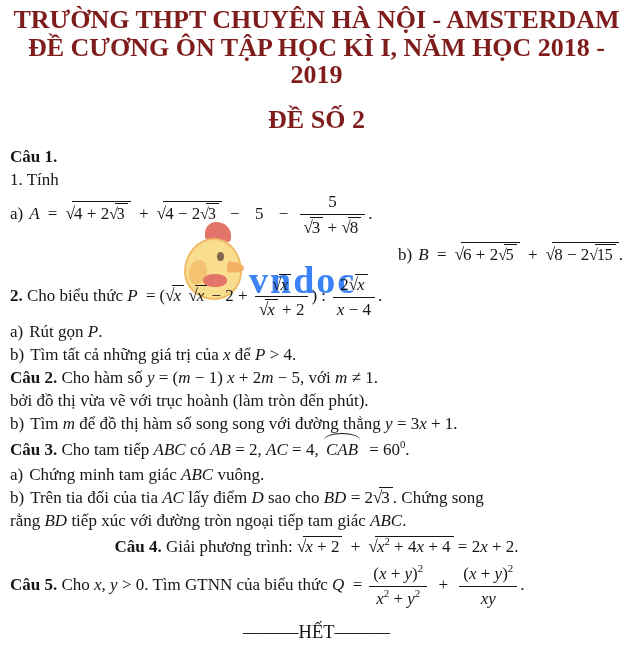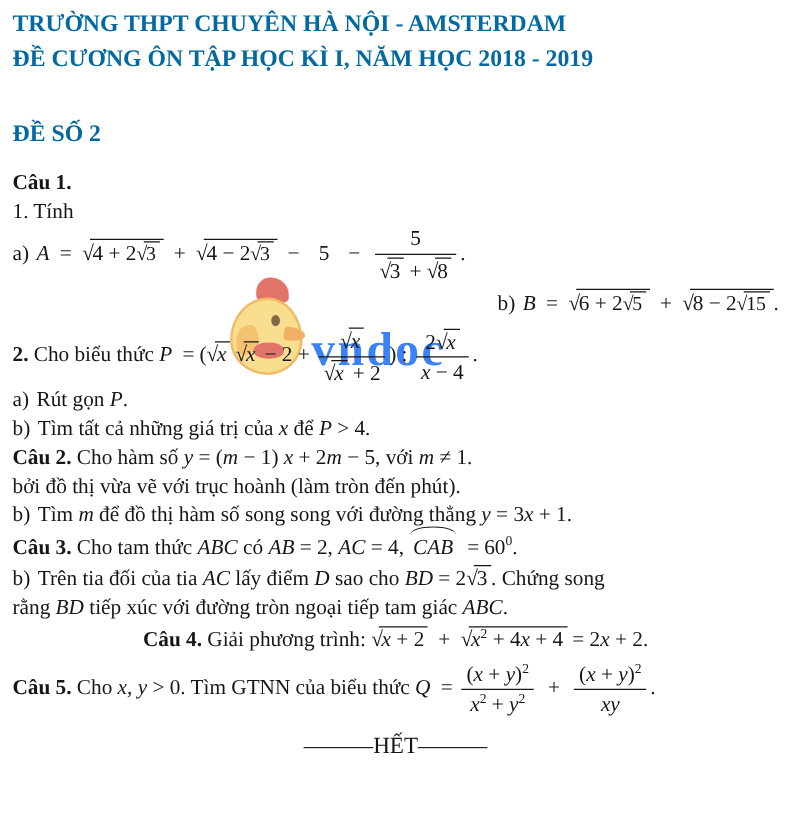--- a/index.html
+++ b/index.html
@@ -14,22 +14,22 @@
   .wm-chick{position:relative;width:66px;height:80px;margin-right:2px;opacity:.8;}
   .chick-cap{position:absolute;left:24px;top:0;width:26px;height:20px;background:#dd5244;border-radius:65% 85% 25% 55%/85% 100% 25% 40%;}
   .chick-body{position:absolute;left:3px;top:16px;width:54px;height:58px;background:#f9d675;border:2px solid #edab41;border-radius:52% 48% 48% 52%/55% 55% 45% 45%;}
   .chick-wing{position:absolute;left:8px;top:38px;width:18px;height:24px;background:#f2b54e;border-radius:60% 40% 70% 30%/60% 50% 60% 40%;}
   .chick-scarf{position:absolute;left:22px;top:52px;width:24px;height:13px;background:#dd5244;border-radius:45%;}
   .chick-eye{position:absolute;left:36px;top:30px;width:7px;height:9px;background:#63421f;border-radius:50%;}
   .chick-beak{position:absolute;left:46px;top:40px;width:17px;height:11px;background:#ef9d3f;border-radius:15% 95% 95% 15%/50%;transform:rotate(7deg);}
   .wm-text{font-family:Liberation Serif, serif;font-weight:bold;font-size:38px;line-height:44px;color:#3b82f6;letter-spacing:2px;}
   
   .content{position:relative;z-index:2;}
-  .hdr{font-weight:bold;font-size:19px;line-height:27.5px;color:#0369a1;}
-  .exam-no{margin-top:33px;}
+  .hdr{text-align:center;font-weight:bold;font-size:26px;line-height:27.5px;color:#7f1d1d;}
+  .exam-no{margin-top:17px;}
   .bodytext{margin-top:12px;}
   .line{line-height:23px;white-space:nowrap;}
   .t26{line-height:26px;}
   .t27{line-height:29px;text-align:center;}
   .t32{line-height:34px;text-align:right;}
   .t40{line-height:42px;}
   .t44{line-height:46px;}
   .t46{line-height:48px;}
   .b{font-weight:bold;}
   .mi{font-style:italic;}
@@ -143,31 +143,36 @@
         <span class="lab">b)</span><span>Tìm</span>
         <span class="mi">m</span>
         <span>để đồ thị hàm số song song với đường thẳng</span>
         <span class="mi">y</span>
         <span>= 3</span><span class="mi">x</span>
         <span>+ 1.</span>
       </div>
 
       <div class="line t26">
         <span class="b">Câu 3.</span>
-        <span>Cho tam thức</span>
+        <span>Cho tam tiếp</span>
         <span class="mi">ABC</span>
         <span>có</span>
         <span class="mi">AB</span>
         <span>= 2,</span>
         <span class="mi">AC</span>
         <span>= 4,</span>
         <span class="hat mi">CAB</span>
         <span class="op">=</span><span>60</span><sup>0</sup><span>.</span>
       </div>
 
+      <div class="line">
+        <span class="lab">a)</span><span>Chứng minh tam giác</span>
+        <span class="mi">ABC</span>
+        <span>vuông.</span>
+      </div>
 
       <div class="line">
         <span class="lab">b)</span><span>Trên tia đối của tia</span>
         <span class="mi">AC</span>
         <span>lấy điểm</span>
         <span class="mi">D</span>
         <span>sao cho</span>
         <span class="mi">BD</span>
         <span>= 2</span><span class="sq"><span class="rsym">√</span><span class="rad">3</span></span><span>. Chứng song</span>
       </div>

